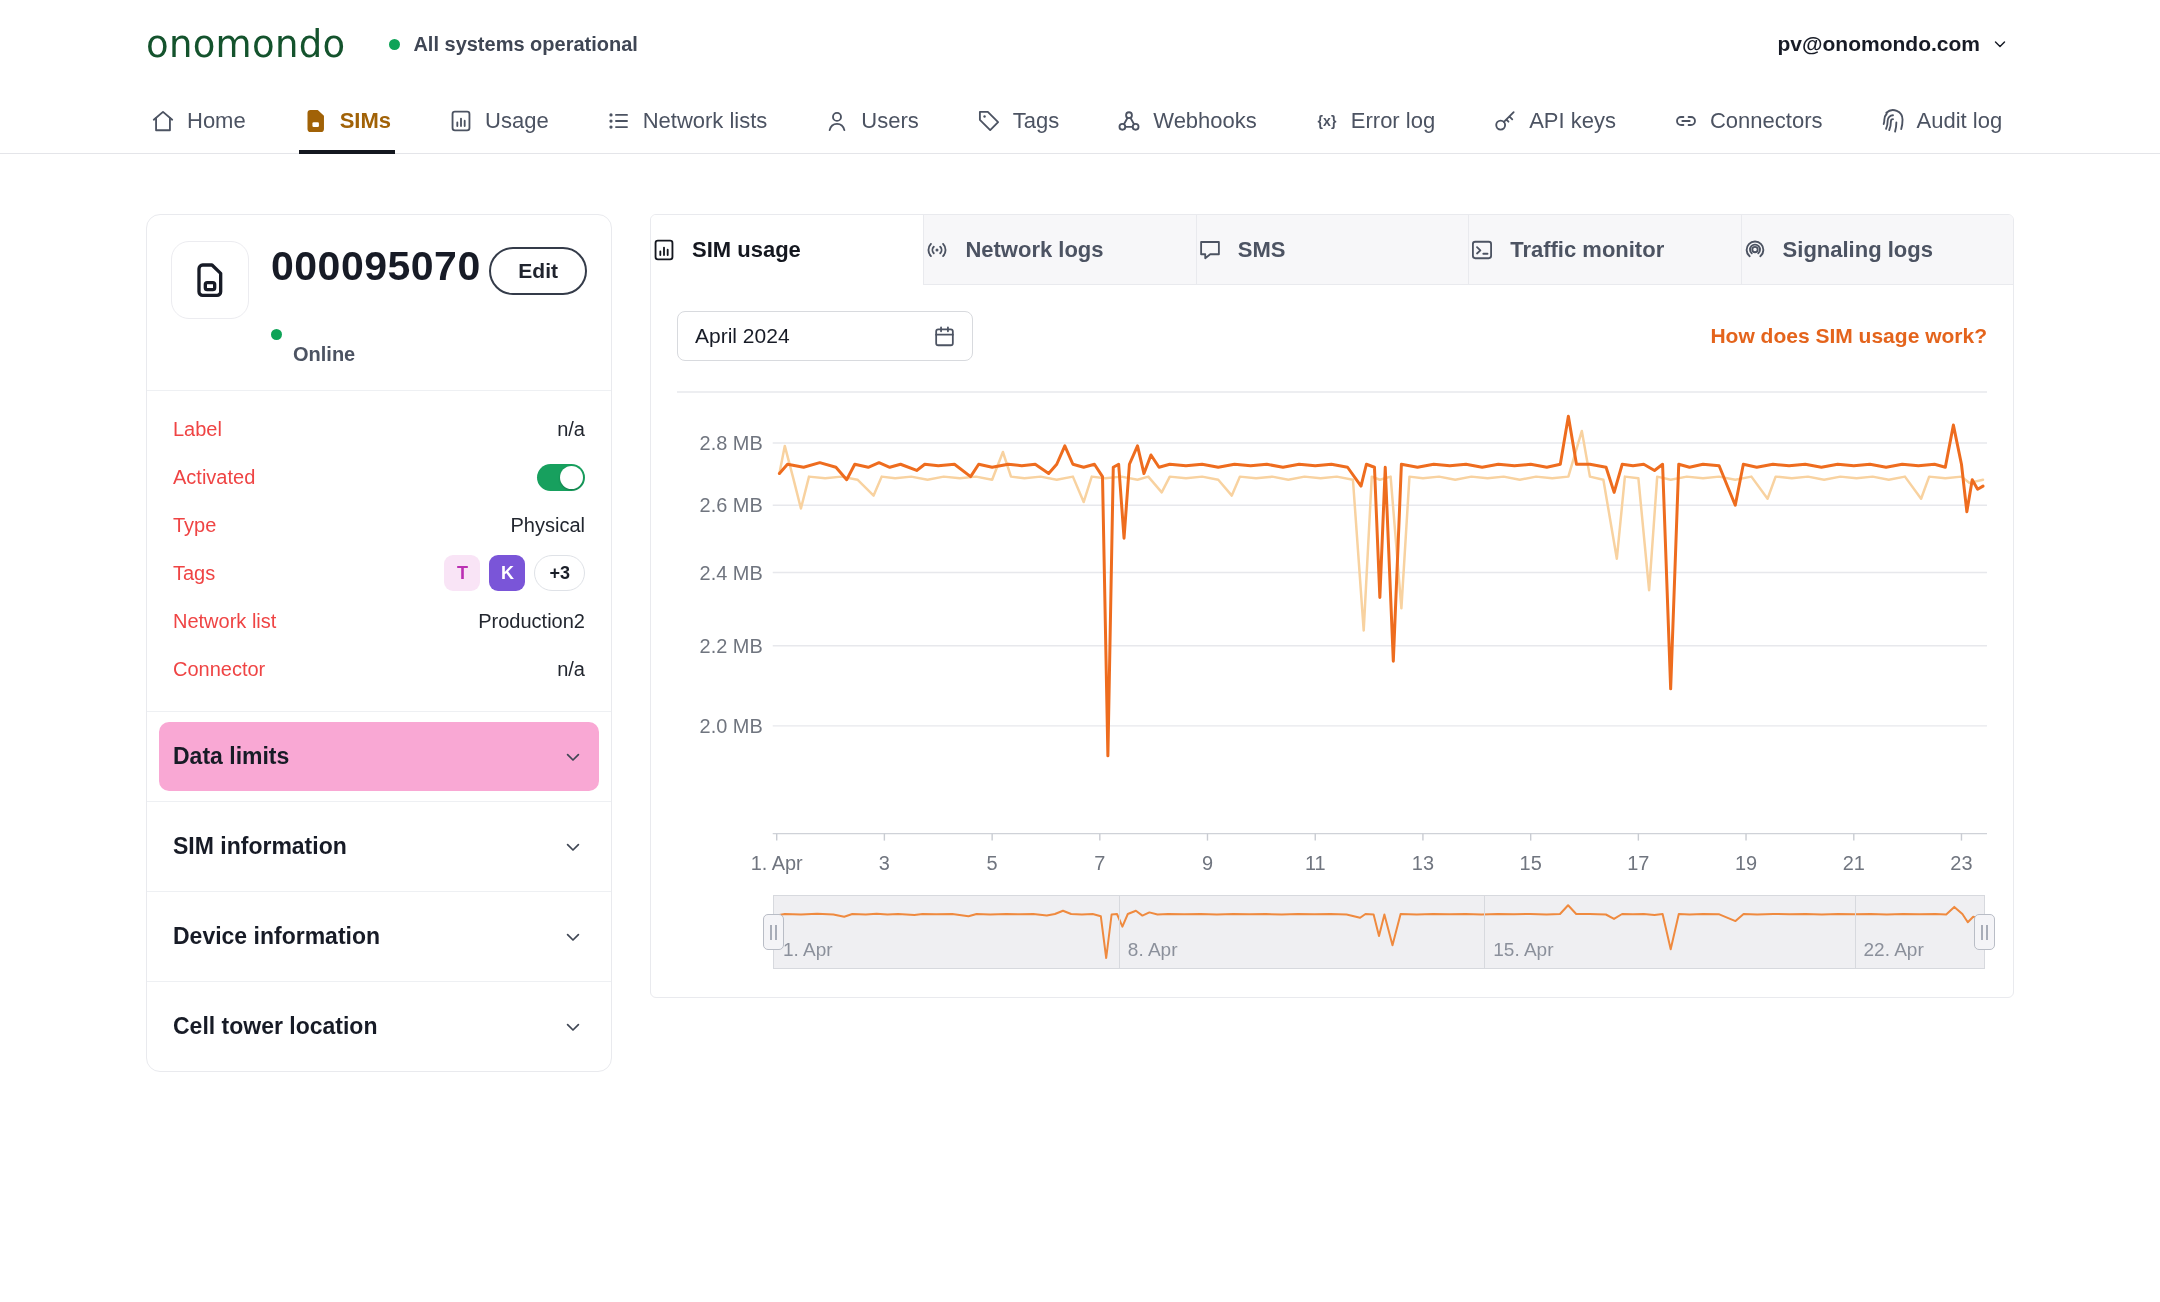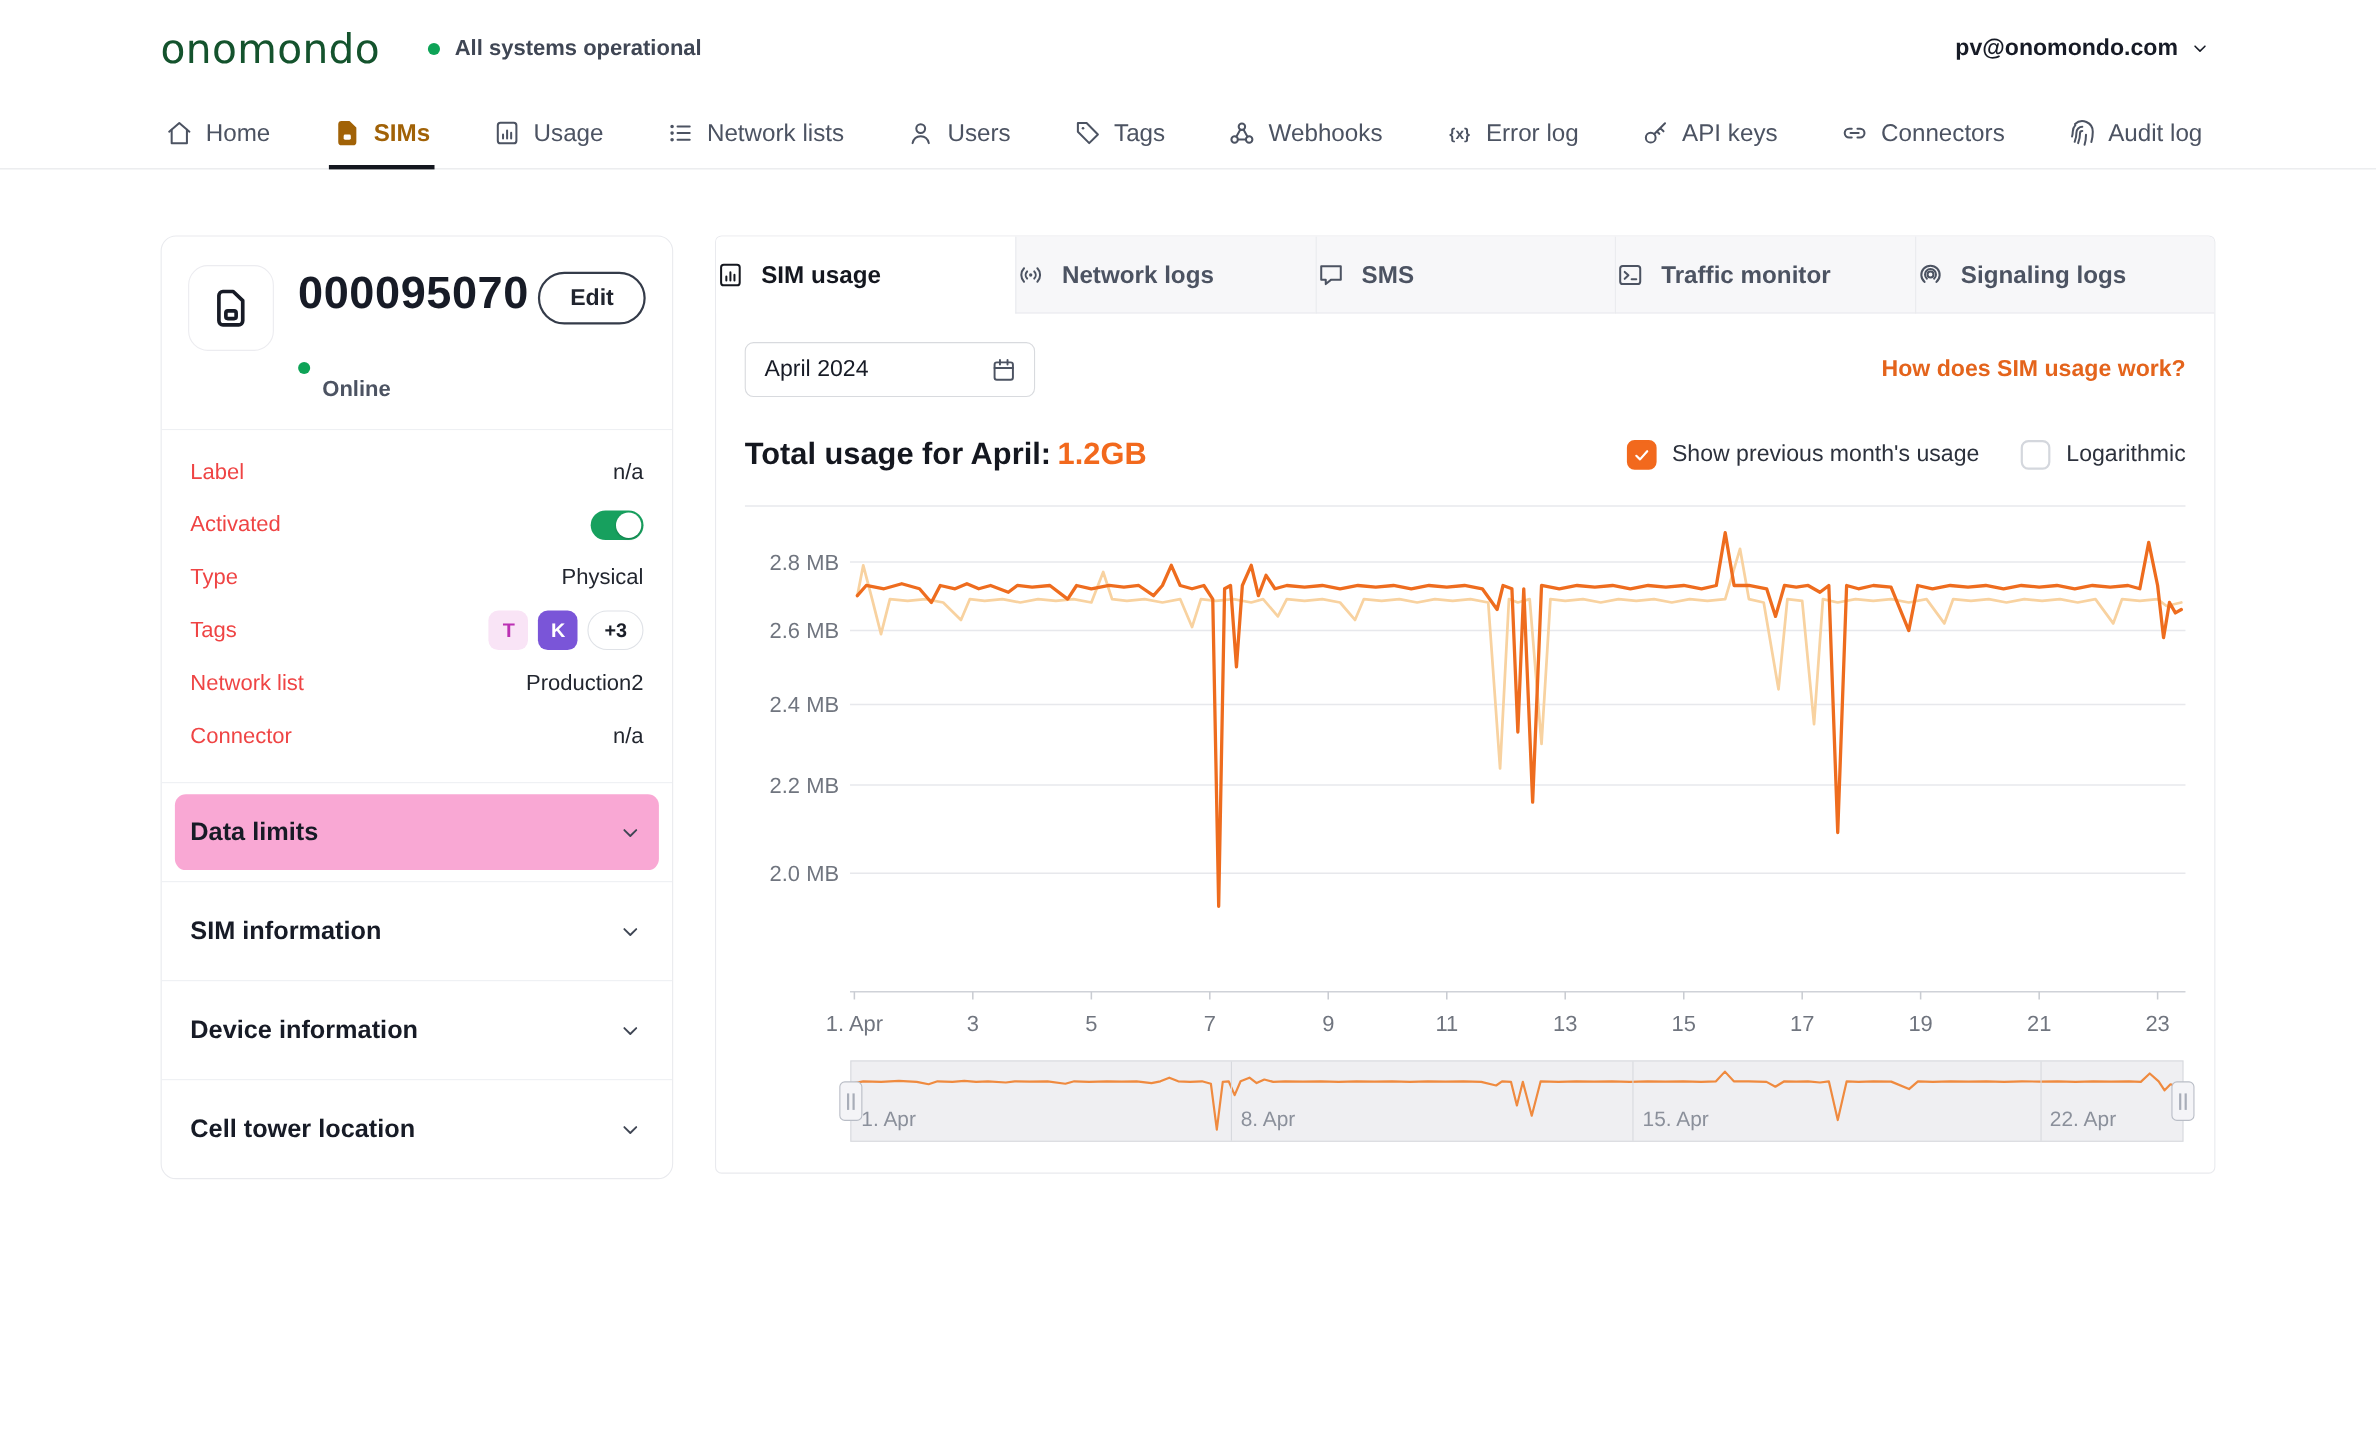--- a/index.html
+++ b/index.html
@@ -62,21 +62,21 @@
   
   .usage-panel { flex: 1; border: 1px solid #e9eaee; border-radius: 6px; background: #fff; overflow: hidden; }
   .tabs { display: grid; grid-template-columns: repeat(5, 1fr); }
   .tab { height: 70px; display: flex; align-items: center; justify-content: flex-start; gap: 15px; font-size: 22px; font-weight: 600; color: #4c5362; background: #f7f7f9; border-left: 1px solid #e9eaee; border-bottom: 1px solid #e9eaee; cursor: pointer; white-space: nowrap; }
   .tab:first-child { border-left: none; }
   .tab .icon svg { width: 26px; height: 26px; }
   .tab.active { background: #fff; color: #14171f; font-weight: 700; border-bottom-color: transparent; }
 
   .panel-body { padding: 26px 26px 28px; }
   .row-top { display: flex; align-items: center; justify-content: space-between; }
-  .month-select { width: 264px; height: 50px; border: 1px solid #d8dade; border-radius: 8px; display: flex; align-items: center; justify-content: space-between; padding: 0 15px 0 17px; cursor: pointer; }
+  .month-select { width: 296px; height: 50px; border: 1px solid #d8dade; border-radius: 8px; display: flex; align-items: center; justify-content: space-between; padding: 0 15px 0 17px; cursor: pointer; }
   .month-select .label { font-size: 21px; color: #171b26; }
   .month-select .icon { color: #4c5362; }
   .month-select .icon svg { width: 25px; height: 25px; }
   .help-link { font-size: 21px; font-weight: 700; color: #e4641c; text-decoration: none; cursor: pointer; }
 
   .row-total { display: flex; align-items: center; justify-content: space-between; margin-top: 36px; }
   .total { font-size: 28px; font-weight: 700; color: #14171f; }
   .total .value { color: #f2691d; margin-left: 6px; }
   .check-group { display: flex; align-items: center; gap: 38px; }
   .check-item { display: flex; align-items: center; gap: 14px; cursor: pointer; }
@@ -369,39 +369,20 @@
         <div class="month-select">
           <span class="label">April 2024</span>
           <span class="icon">
               <svg viewBox="0 0 24 24" fill="none" stroke="currentColor" stroke-width="1.7" stroke-linecap="round" stroke-linejoin="round">
                 <rect x="4" y="5.2" width="16" height="15.2" rx="2"></rect>
                 <path d="M4 10.2h16M8.7 3.2v3.8M15.3 3.2v3.8"></path>
               </svg>
             </span>
         </div>
         <a class="help-link">How does SIM usage work?</a>
-      </div>
-      <div class="row-total">
-        <div class="total">
-          <span>Total usage for April:</span><span class="value">1.2GB</span>
-        </div>
-        <div class="check-group">
-            <div class="check-item">
-              <span class="checkbox checked">
-                <svg viewBox="0 0 24 24" fill="none" stroke="currentColor" stroke-width="1.7" stroke-linecap="round" stroke-linejoin="round">
-                  <path d="M5 13.2l4.8 4.6L19 7.4" stroke="#fff" stroke-width="2.8"></path>
-                </svg>
-              </span>
-    <span class="check-label">Show previous month's usage</span>
-            </div>
-            <div class="check-item">
-              <span class="checkbox"></span>
-    <span class="check-label">Logarithmic</span>
-            </div>
-          </div>
       </div>
       <div class="chart-wrap"><svg viewBox="0 0 1314 500" width="1314" height="500">
             <line x1="0" y1="5" x2="1314" y2="5" stroke="#e7e8ec" stroke-width="1.4"></line>
             <line x1="96" y1="56.1" x2="1314" y2="56.1" stroke="#e7e8ec" stroke-width="1.4"></line>
             <text x="86" y="63.1" text-anchor="end" font-size="20" fill="#70757f">2.8 MB</text>
             <line x1="96" y1="118.6" x2="1314" y2="118.6" stroke="#e7e8ec" stroke-width="1.4"></line>
             <text x="86" y="125.6" text-anchor="end" font-size="20" fill="#70757f">2.6 MB</text>
             <line x1="96" y1="186.1" x2="1314" y2="186.1" stroke="#e7e8ec" stroke-width="1.4"></line>
             <text x="86" y="193.1" text-anchor="end" font-size="20" fill="#70757f">2.4 MB</text>
             <line x1="96" y1="259.5" x2="1314" y2="259.5" stroke="#e7e8ec" stroke-width="1.4"></line>

